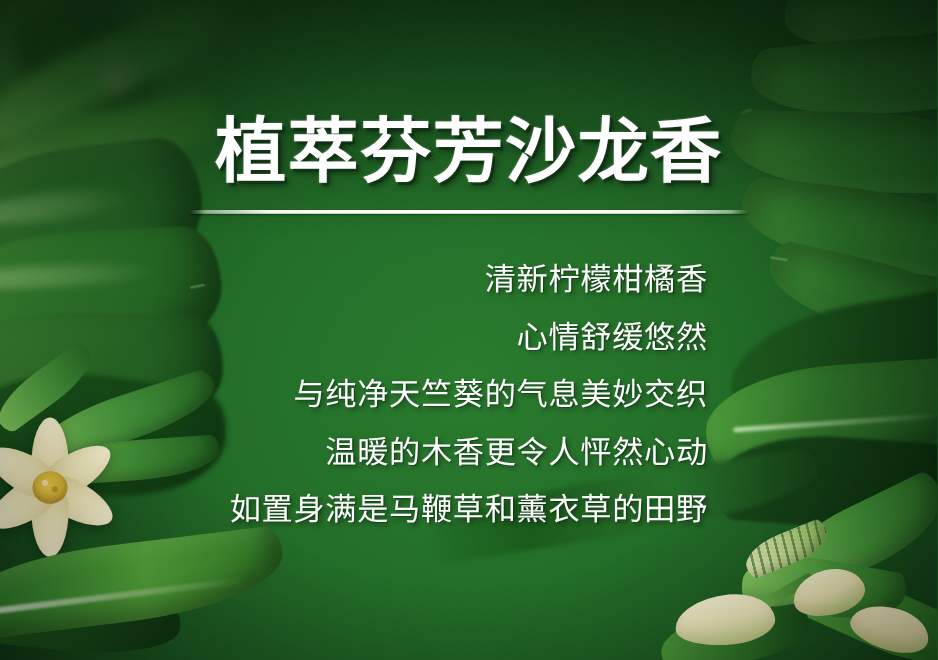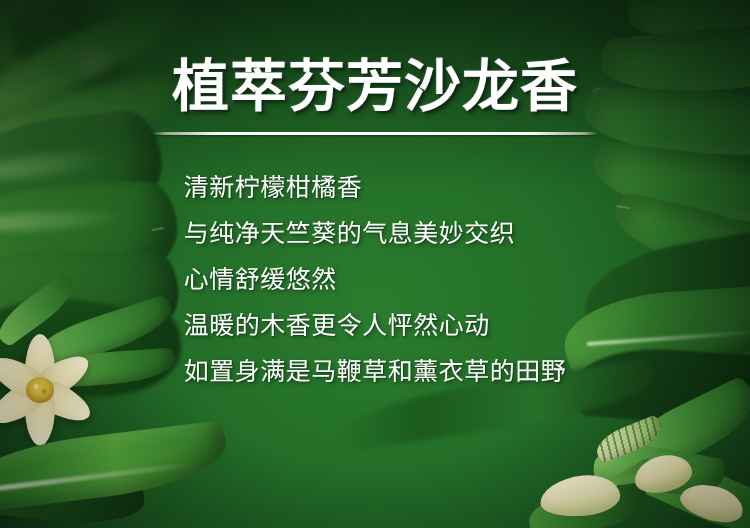--- a/index.html
+++ b/index.html
@@ -334,20 +334,21 @@
   .fleck{ position:absolute; background:rgba(222,240,206,.55); border-radius:2px; filter:blur(.6px); }
   .fk1{ left:152px; top:228px; width:12px; height:2px; transform:rotate(-12deg); opacity:.45; }
   .fk2{ left:616px; top:206px; width:14px; height:2px; transform:rotate(9deg); opacity:.40; }
   .fk3{ left:592px; top:88px;  width:10px; height:2px; transform:rotate(-20deg); opacity:.35; }
 
   
   .content{
     position:absolute; inset:0;
     display:flex; flex-direction:column; align-items:center;
     z-index:9;
+    margin-top:36px;
   }
 
   .title{
     margin-top:56px;
     font-size:57px;
     line-height:1.08;
     font-weight:700;
     color:#ffffff;
     letter-spacing:1px;
     white-space:nowrap;
@@ -367,21 +368,21 @@
       #ffffff 50%,
       #f4f8f1 86%,
       rgba(236,243,232,.55) 97%,
       rgba(255,255,255,0) 100%);
     box-shadow:0 1px 2px rgba(0,0,0,.40);
     border-radius:2px;
   }
 
   .body-block{
     margin-top:30px;
-    display:flex; flex-direction:column; align-items:flex-start;
+    display:flex; flex-direction:column; align-items:flex-end;
   }
   .body-line{
     font-size:25px;
     line-height:46px;
     font-weight:400;
     color:#ffffff;
     letter-spacing:.5px;
     white-space:nowrap;
     text-shadow:
       1px 1px 0 rgba(12,44,14,.45),
@@ -470,20 +471,20 @@
   <div class="bg-vignette"></div>
 
   <div class="content">
 
     <h1 class="title">植萃芬芳沙龙香</h1>
 
     <div class="divider"></div>
 
     <div class="body-block">
       <p class="body-line">清新柠檬柑橘香</p>
+      <p class="body-line">心情舒缓悠然</p>
       <p class="body-line">与纯净天竺葵的气息美妙交织</p>
-      <p class="body-line">心情舒缓悠然</p>
       <p class="body-line">温暖的木香更令人怦然心动</p>
       <p class="body-line">如置身满是马鞭草和薰衣草的田野</p>
     </div>
 
   </div>
 </div>
 
 </body></html>

